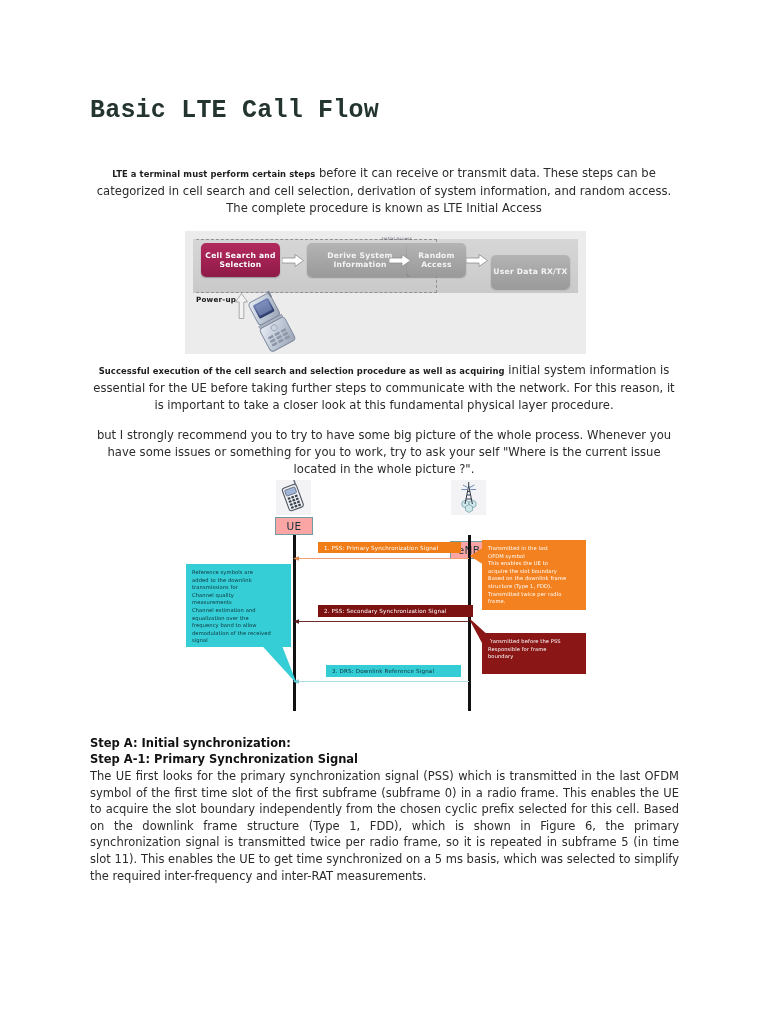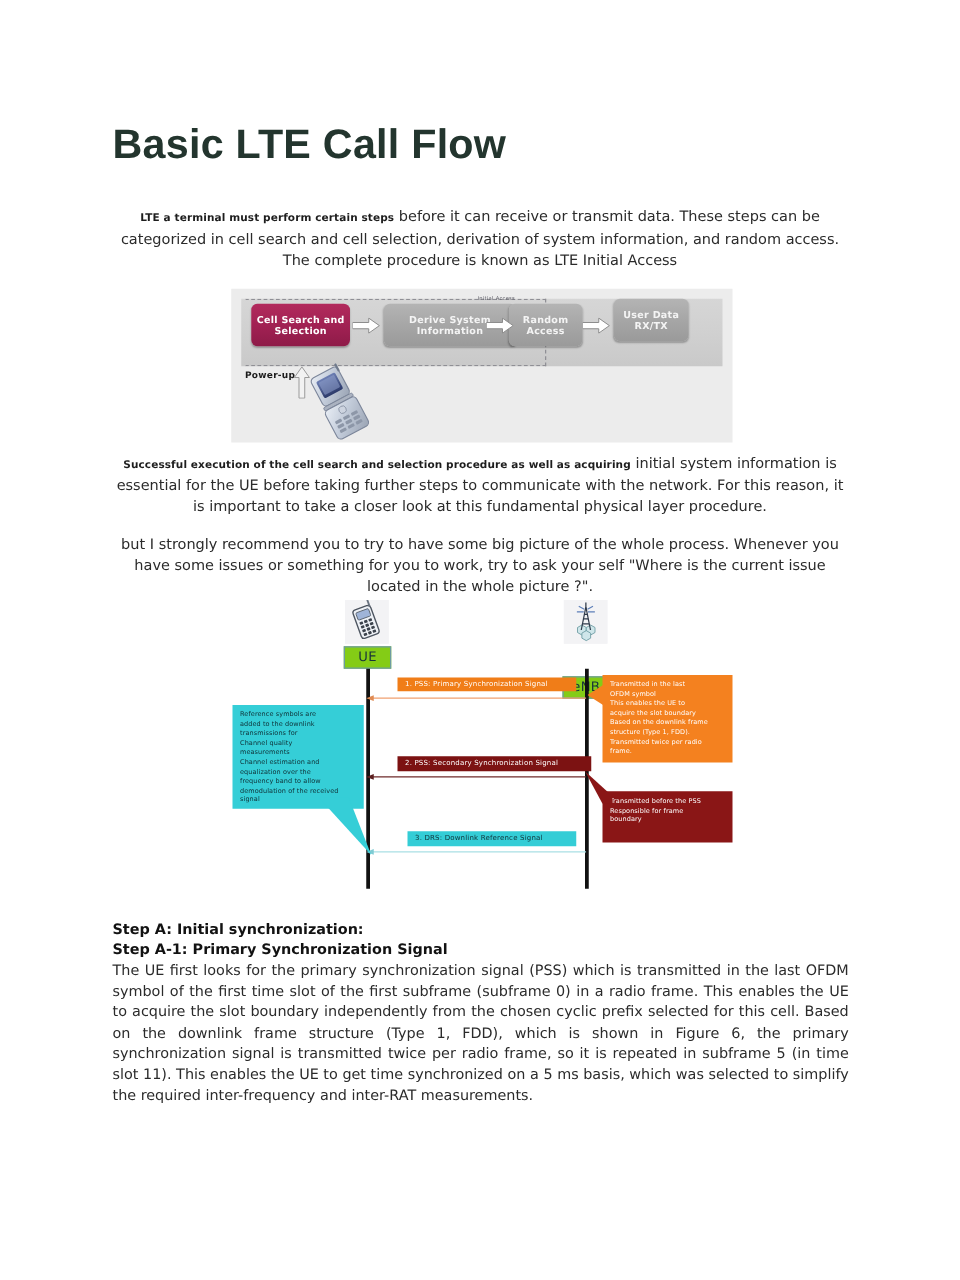--- a/index.html
+++ b/index.html
@@ -17,22 +17,22 @@
   .page {
     position: absolute;
     left: 0; top: 0;
     width: 768px; height: 1024px;
   }
 
   
   .doc-title {
     position: absolute;
     left: 90px; top: 96px;
-    font-family: Liberation Sans, sans-serif;
-    font-size: 33px;
+    font-family: Liberation Mono, monospace;
+    font-size: 25px;
     font-weight: 700;
     color: #23352e;
     letter-spacing: 0.2px;
     white-space: nowrap;
   }
 
   
   .para {
     position: absolute;
     left: 90px;
@@ -126,21 +126,21 @@
     background: linear-gradient(to bottom, #b4b4b4 0%, #a5a5a5 55%, #9a9a9a 100%);
     color: #f4f4f4;
   }
   .fc-box.crimson {
     background: linear-gradient(to bottom, #b22a5d 0%, #9e2051 60%, #8e1b48 100%);
     color: #ffffff;
   }
   #fc-1 { left: 16px;  top: 12px; width: 79px; height: 34px; }
   #fc-2 { left: 122px; top: 12px; width: 106px; height: 34px; }
   #fc-3 { left: 222px; top: 12px; width: 59px; height: 34px; }
-  #fc-4 { left: 306px; top: 8px; width: 60px; height: 34px; text-align: center; }
+  #fc-4 { left: 306px; top: 24px; width: 79px; height: 34px; text-align: center; }
 
   .fc-arrow {
     position: absolute;
     top: 23px;
     width: 22px; height: 13px;
   }
   #fa-1 { left: 97px; }
   #fa-2 { left: 204px; }
   #fa-3 { left: 281px; }
 
@@ -173,21 +173,21 @@
     background: #ffffff;
   }
   .node-icon {
     position: absolute;
     width: 35px; height: 35px;
     background: #f3f3f5;
   }
   .node-box {
     position: absolute;
     width: 38px; height: 18px;
-    background: #84cc16;
+    background: #fca5a5;
     border: 1px solid #6d9ca2;
     display: flex; align-items: center; justify-content: center;
     font-size: 10.5px;
     color: #18323a;
     letter-spacing: 0.3px;
   }
   .lifeline {
     position: absolute;
     width: 2.6px;
     background: #111111;

